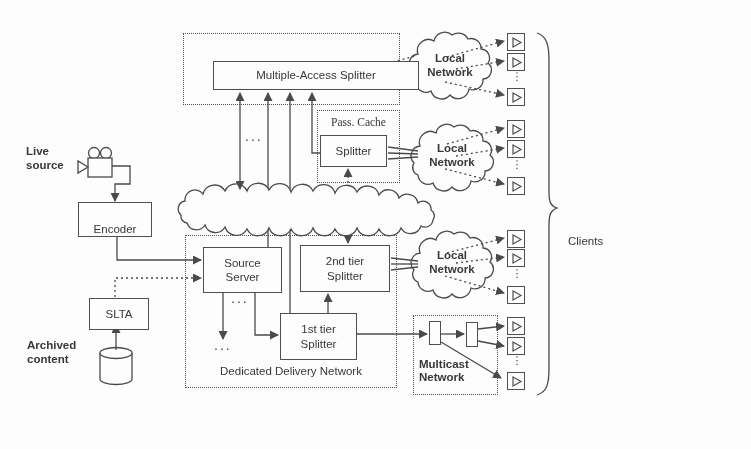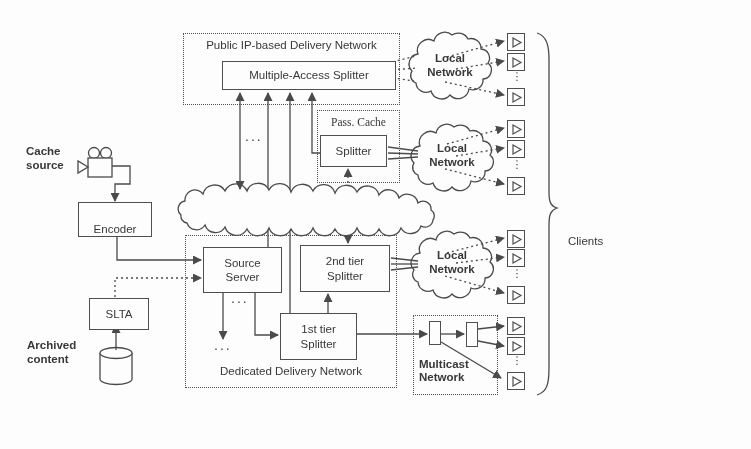--- a/index.html
+++ b/index.html
@@ -115,21 +115,21 @@
       <path d="M537,33 C547,36 549,46 549,60 L549,192 C549,203 551,206 557,208
             C551,210 549,214 549,225 L549,368 C549,384 547,392 537,395"></path>
     </g>
   </svg>
 
   <div class="gbox" style="left:183px;top:33px;width:217px;height:72px;"></div>
   <div class="gbox" style="left:317px;top:110px;width:83px;height:73px;"></div>
   <div class="gbox" style="left:185px;top:235px;width:212px;height:153px;"></div>
   <div class="gbox" style="left:413px;top:315px;width:85px;height:80px;"></div>
 
-  <div class="box" style="left:213px;top:61px;width:174px;height:29px;margin-left:9px;">
+  <div class="box" style="left:213px;top:61px;width:206px;height:29px;">
     <span>Multiple-Access Splitter</span>
   </div>
   <div class="box" style="left:320px;top:135px;width:67px;height:32px;">
     <span>Splitter</span>
   </div>
   <div class="box" style="left:78px;top:202px;width:74px;height:35px;justify-content:flex-end;">
     <span>Encoder</span>
   </div>
   <div class="box" style="left:89px;top:298px;width:60px;height:32px;">
     <span>SLTA</span>
@@ -142,26 +142,25 @@
     <span>2nd tier</span>
     <span>Splitter</span>
   </div>
   <div class="box" style="left:280px;top:313px;width:77px;height:47px;">
     <span>1st tier</span>
     <span>Splitter</span>
   </div>
   <div class="box" style="left:429px;top:321px;width:12px;height:24px;"></div>
   <div class="box" style="left:466px;top:322px;width:12px;height:25px;"></div>
 
-  <div class="lbl ctr" style="left:183px;top:38px;width:217px;">Public IP-based Delivery Network</div>
   <div class="lbl ctr" style="left:317px;top:115px;width:83px;font-family:Liberation Serif, serif;">Pass. Cache</div>
   <div class="lbl ctr" style="left:185px;top:364px;width:212px;">Dedicated Delivery Network</div>
 
   <div class="lbl" style="left:26px;top:144px;">
-    <span>Cache</span>
+    <span>Live</span>
       <span>source</span>
   </div>
   <div class="lbl" style="left:27px;top:338px;">
     <span>Archived</span>
       <span>content</span>
   </div>
   <div class="lbl" style="left:419px;top:358px;line-height:13px;">
     <span>Multicast</span>
       <span>Network</span>
   </div>

